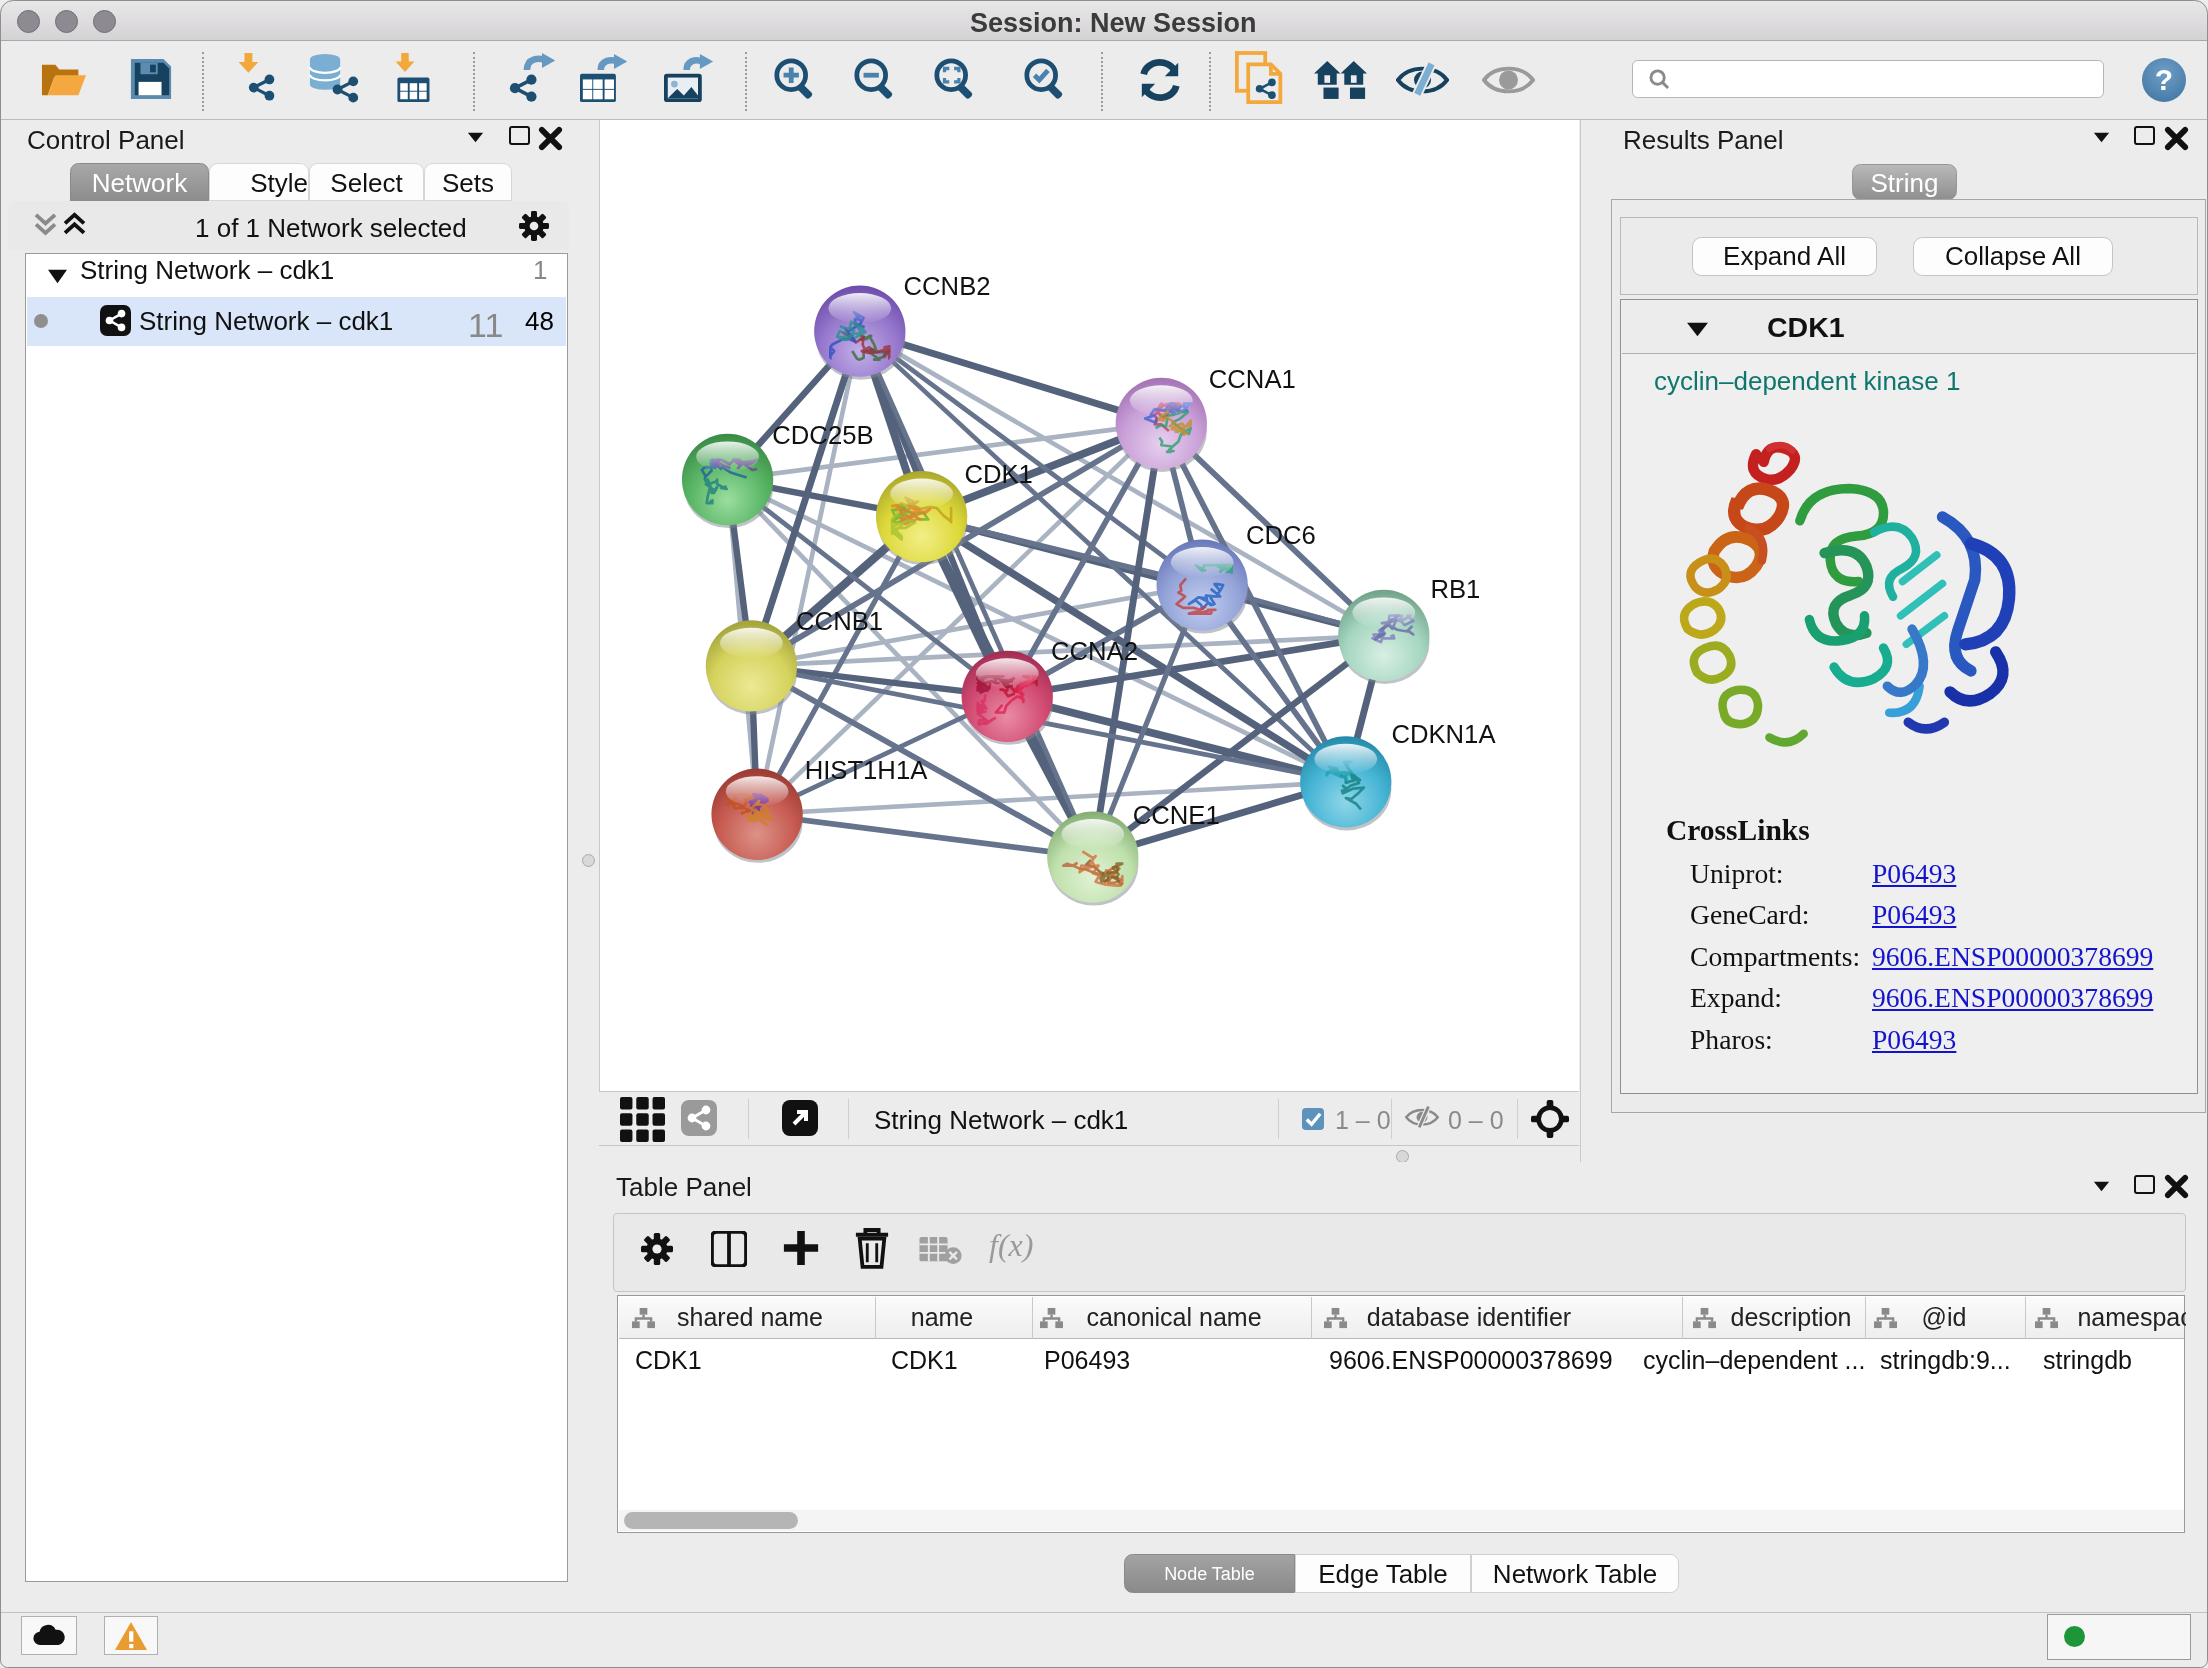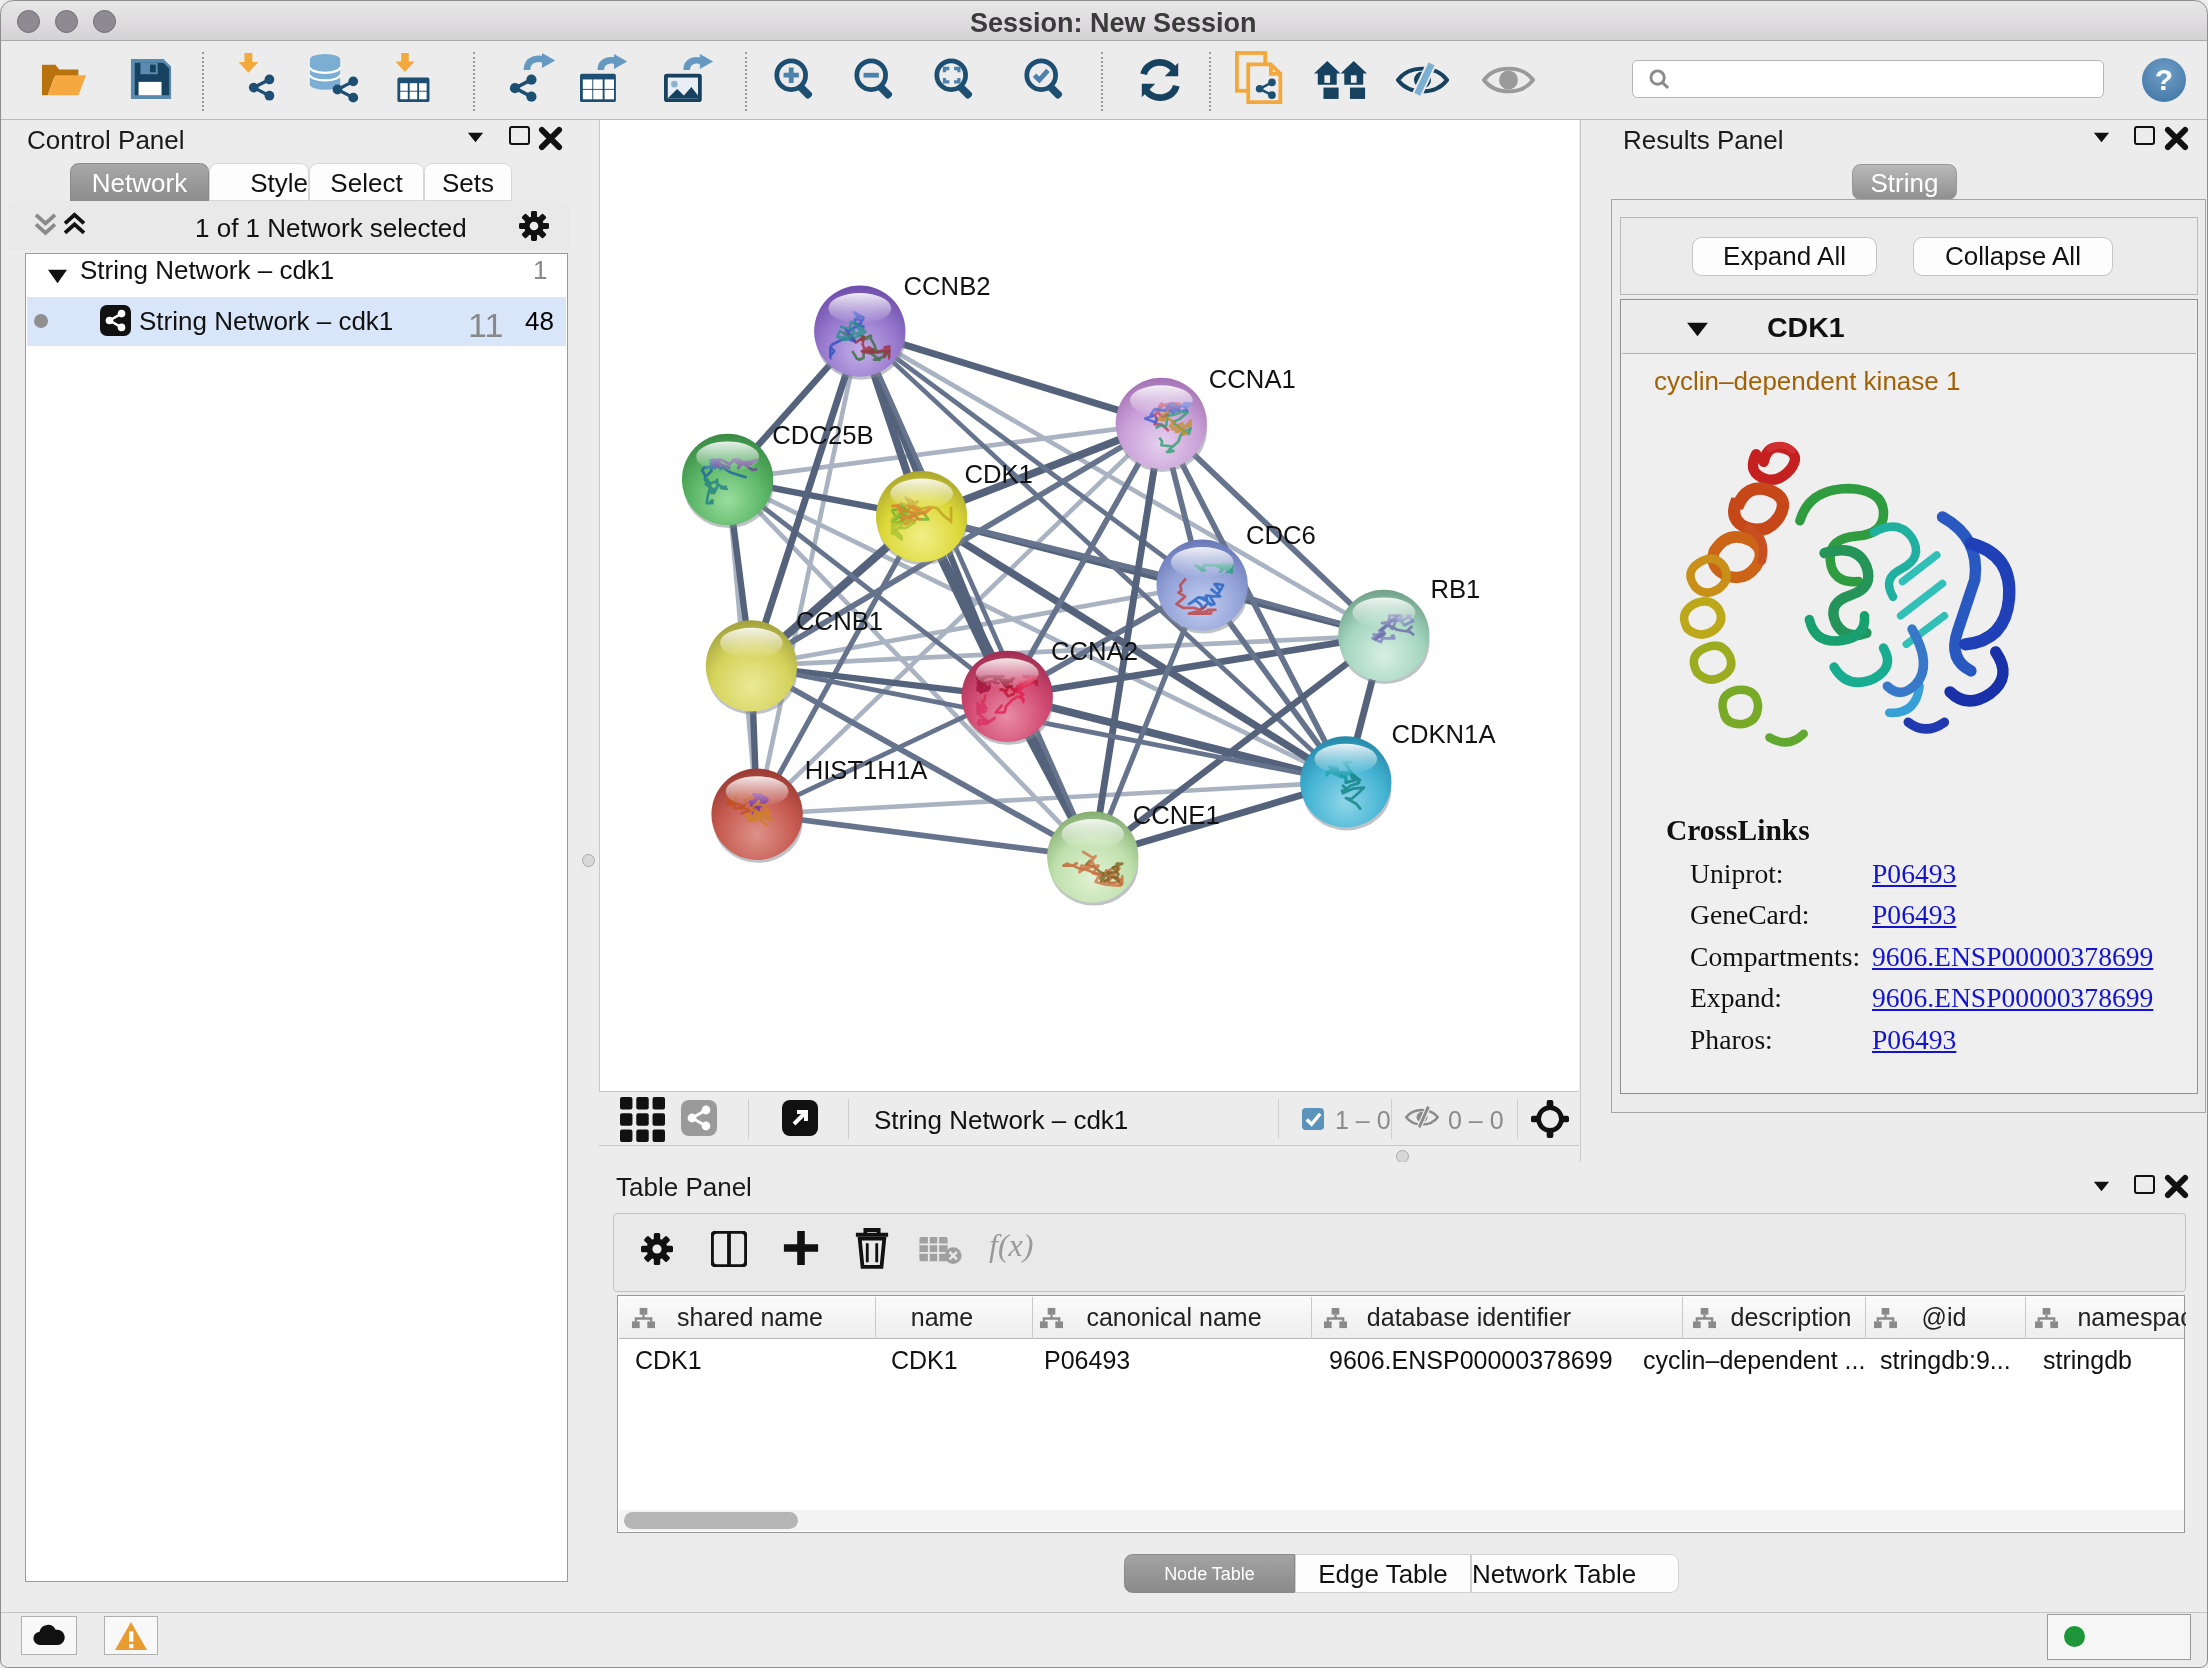--- a/index.html
+++ b/index.html
@@ -533,21 +533,21 @@
 <div class="abs" style="left:1611px;top:199px;width:595px;height:914px;border:1.9px solid #a6a6a6;background:#ebebeb"></div>
 <div class="abs" style="left:1620px;top:217px;width:578px;height:78px;border:1px solid #b9b9b9"></div>
 <div class="abs" style="left:1692px;top:237px;width:185px;height:39px;background:#fdfdfd;border:1px solid #c4c4c4;border-radius:9.5px;font-size:26px;text-align:center;line-height:37px;color:#111">Expand All</div>
 <div class="abs" style="left:1913px;top:237px;width:200px;height:39px;background:#fdfdfd;border:1px solid #c4c4c4;border-radius:9.5px;font-size:26px;text-align:center;line-height:37px;color:#111">Collapse All</div>
 <div class="abs" style="left:1620px;top:299px;width:578px;height:795px;border:1.9px solid #8f8f8f;background:#efefef"></div>
 <div class="abs" style="left:1622px;top:301px;width:574px;height:53px;background:#ececec;border-bottom:1px solid #b0b0b0"></div>
 <svg class="abs" style="left:1685px;top:320px" width="25" height="19" viewBox="0 0 26 20">
     <path d="M2 3 h22 l-11 14 z" fill="#111"></path>
   </svg>
 <div class="txt" style="left:1767px;top:311px;font-size:28.5px;font-weight:bold;color:#111">CDK1</div>
-<div class="txt" style="left:1654px;top:366px;font-size:26px;color:#a16207">cyclin–dependent kinase 1</div>
+<div class="txt" style="left:1654px;top:366px;font-size:26px;color:#0f766e">cyclin–dependent kinase 1</div>
 <svg style="position:absolute;left:1657px;top:439px" width="377" height="327" viewBox="0 0 396 344">
 <g fill="none" stroke-linecap="round">
 <path d="M112 24 q4 -20 22 -14 q18 6 6 22 q-12 14 -26 10 q-20 -6 -10 -26" stroke="#c42020" stroke-width="11"></path>
 <path d="M118 10 q14 -8 24 2" stroke="#d03030" stroke-width="7"></path>
 <path d="M84 72 q10 -26 34 -18 q22 8 10 28 q-12 18 -32 12 q-22 -8 -12 -30 z" stroke="#c64818" stroke-width="13"></path>
 <path d="M60 118 q14 -22 36 -12 q20 10 8 28 q-12 16 -30 10 q-20 -8 -14 -26 z" stroke="#cc6418" stroke-width="12"></path>
 <path d="M96 94 q20 10 14 34" stroke="#c85020" stroke-width="9"></path>
 <path d="M40 156 q-12 -16 4 -26 q16 -10 26 4 q8 14 -6 24 q-14 8 -24 -2 z" stroke="#c89018" stroke-width="9"></path>
 <path d="M32 200 q-10 -16 6 -26 q16 -8 26 4 q8 13 -4 23 q-14 10 -28 -1 z" stroke="#bca818" stroke-width="9"></path>
 <path d="M42 246 q-10 -18 8 -26 q18 -8 26 8 q6 14 -8 22 q-14 8 -26 -4 z" stroke="#9cac20" stroke-width="9"></path>
@@ -679,21 +679,21 @@
 <div class="txt" style="left:891px;top:1346px;font-size:25px;color:#111">CDK1</div>
 <div class="txt" style="left:1044px;top:1346px;font-size:25px;color:#111">P06493</div>
 <div class="txt" style="left:1329px;top:1346px;font-size:25px;color:#111">9606.ENSP00000378699</div>
 <div class="txt" style="left:1643px;top:1346px;font-size:25px;color:#111">cyclin–dependent ...</div>
 <div class="txt" style="left:1880px;top:1346px;font-size:25px;color:#111">stringdb:9...</div>
 <div class="txt" style="left:2043px;top:1346px;font-size:25px;color:#111">stringdb</div>
 <div class="abs" style="left:619px;top:1510px;width:1565px;height:21px;background:#f4f4f4"></div>
 <div class="abs" style="left:624px;top:1512px;width:174px;height:17px;background:#b5b5b5;border-radius:8.6px"></div>
 <div class="abs" style="left:1124px;top:1554px;width:171px;height:39px;background:linear-gradient(#a3a3a3,#8a8a8a);color:#fff;border:1px solid #8a8a8a;border-radius:8.6px 0 0 8.6px;font-size:18px;text-align:center;line-height:39px">Node Table</div>
 <div class="abs" style="left:1295px;top:1554px;width:176px;height:39px;background:#fdfdfd;color:#111;border:1px solid #d0d0d0;;font-size:26px;text-align:center;line-height:39px">Edge Table</div>
-<div class="abs" style="left:1471px;top:1554px;width:208px;height:39px;background:#fdfdfd;color:#111;border:1px solid #d0d0d0;border-radius:0 8.6px 8.6px 0;font-size:26px;line-height:39px">Network Table</div>
+<div class="abs" style="left:1471px;top:1554px;width:208px;height:39px;background:#fdfdfd;color:#111;border:1px solid #d0d0d0;border-radius:0 8.6px 8.6px 0;font-size:26px;text-align:center;line-height:39px">Network Table</div>
 <div class="abs" style="left:0;top:1612px;width:2208px;height:56px;background:#ececec;border-top:1.9px solid #c2c2c2"></div>
 <div class="abs" style="left:21px;top:1616px;width:56px;height:39px;background:#f8f8f8;border:1.9px solid #b0b0b0"></div>
 <svg class="abs" style="left:31px;top:1624px" width="36" height="23" viewBox="0 0 38 24">
     <path d="M10 22 a7 7 0 0 1 -1 -14 a9 9 0 0 1 17 -2 a8 8 0 0 1 3 16 z" fill="#111"></path>
   </svg>
 <div class="abs" style="left:104px;top:1616px;width:54px;height:39px;background:#f8f8f8;border:1.9px solid #b0b0b0"></div>
 <svg class="abs" style="left:113px;top:1620px" width="36" height="32" viewBox="0 0 38 34">
     <path d="M19 2 L36 32 H2 Z" fill="#e89c30"></path>
     <rect x="17" y="12" width="4.5" height="11" fill="#fff"></rect>
     <rect x="17" y="25.5" width="4.5" height="4.5" fill="#fff"></rect>

